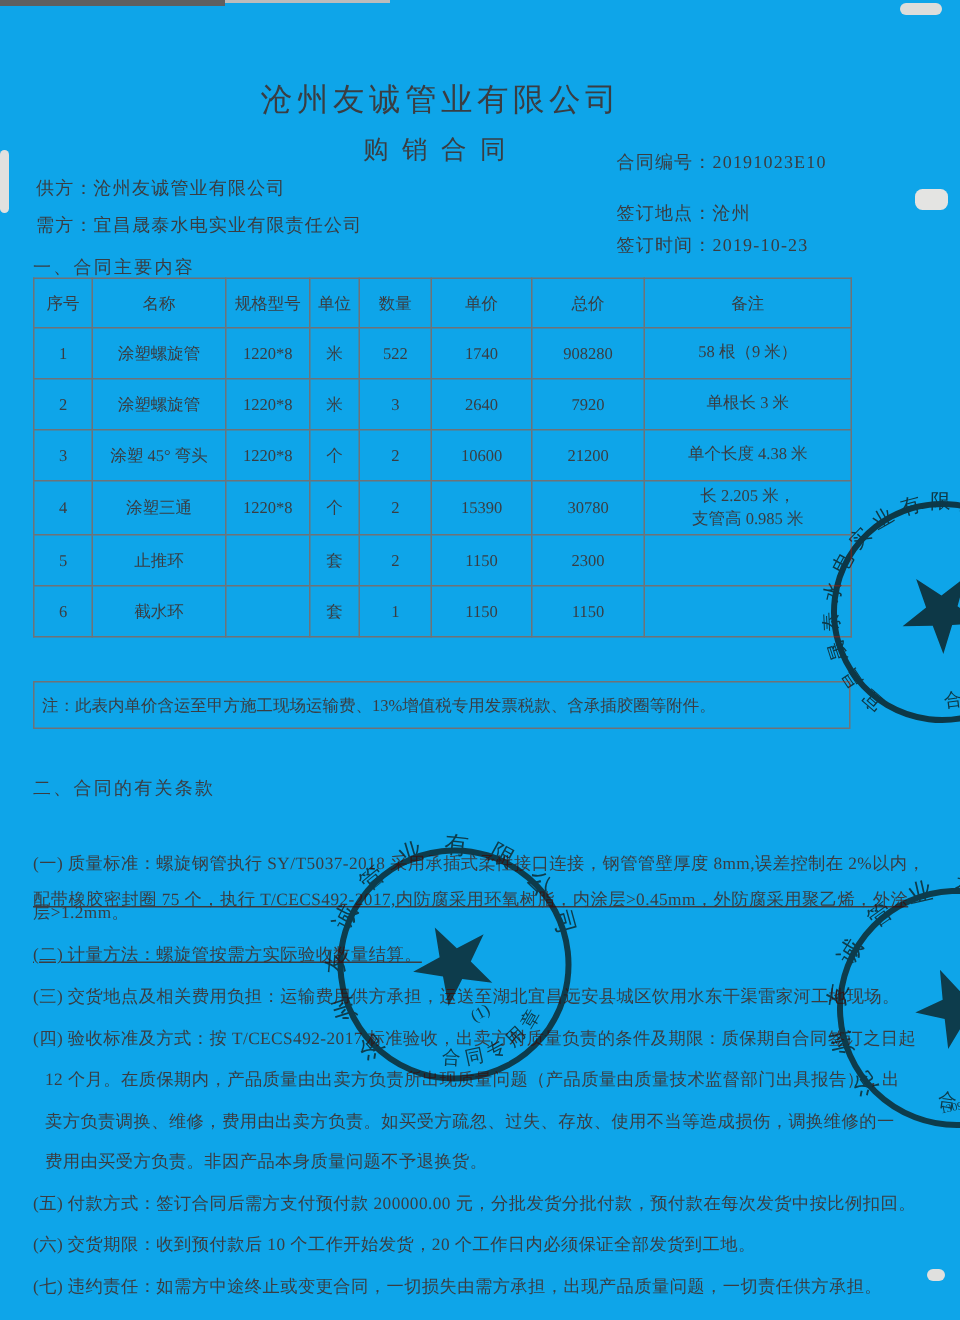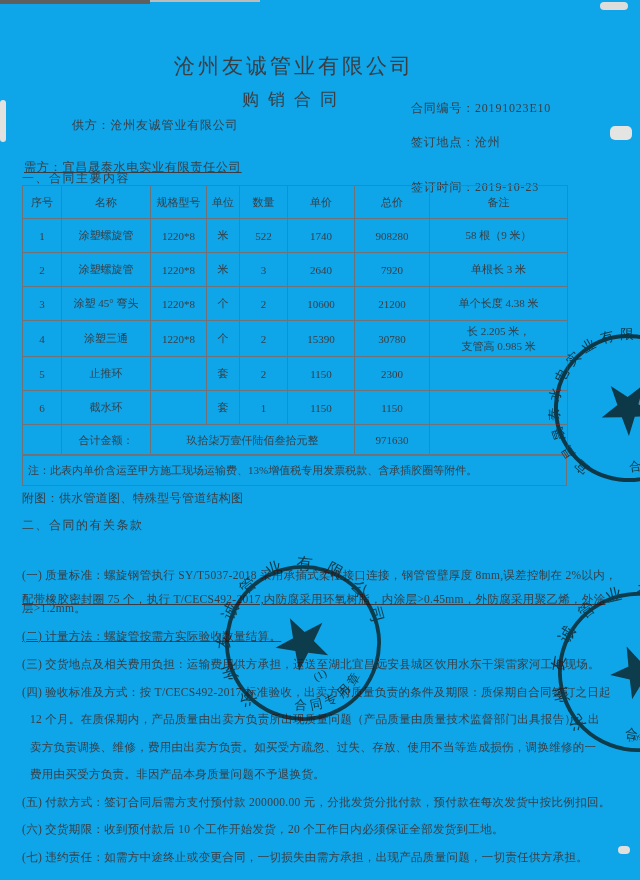--- a/index.html
+++ b/index.html
@@ -37,25 +37,25 @@
   <div class="artifact" style="left:0;top:0;width:150px;height:4px;background:#5f5f5f;"></div>
   <div class="artifact" style="left:150px;top:0;width:110px;height:2px;background:#bcbcbc;"></div>
   <div class="artifact" style="left:600px;top:2px;width:28px;height:8px;background:#dddddb;border-radius:4px;"></div>
   <div class="artifact" style="left:0;top:100px;width:6px;height:42px;background:#e1e1df;border-radius:3px;"></div>
   <div class="artifact" style="left:610px;top:126px;width:22px;height:14px;background:#e4e4e2;border-radius:5px;"></div>
   <div class="artifact" style="left:618px;top:846px;width:12px;height:8px;background:#e0e0de;border-radius:4px;"></div>
 
   <div class="abs title">沧州友诚管业有限公司</div>
   <div class="abs subtitle">购销合同</div>
 
-  <div class="abs meta" style="left:24px;top:117px;margin-left:48px;">供方：沧州友诚管业有限公司</div>
-  <div class="abs meta" style="left:24px;top:159px;text-decoration:underline;">需方：宜昌晟泰水电实业有限责任公司</div>
+  <div class="abs meta" style="left:24px;top:117px;">供方：沧州友诚管业有限公司</div>
+  <div class="abs meta" style="left:24px;top:142px;">需方：宜昌晟泰水电实业有限责任公司</div>
   <div class="abs meta" style="left:411px;top:100px;">合同编号：20191023E10</div>
   <div class="abs meta" style="left:411px;top:134px;">签订地点：沧州</div>
-  <div class="abs meta" style="left:411px;top:155px;margin-top:24px;">签订时间：2019-10-23</div>
+  <div class="abs meta" style="left:411px;top:155px;">签订时间：2019-10-23</div>
 
   <div class="abs meta" style="left:22px;top:170px;letter-spacing:1.5px;">一、合同主要内容</div>
 
   <div class="abs" style="left:22px;top:185px;">
     <table class="main">
       <colgroup>
         <col style="width:39px">
           <col style="width:89px">
           <col style="width:56px">
           <col style="width:33px">
@@ -129,36 +129,28 @@
       <tr style="height:34px">
         <td>6</td>
         <td>截水环</td>
         <td></td>
         <td>套</td>
         <td>1</td>
         <td>1150</td>
         <td>1150</td>
         <td class="remark-cell"></td>
       </tr>
-      <tr style="height:31px">
-        <td></td>
-        <td>合计金额：</td>
-        <td colspan="4">玖拾柒万壹仟陆佰叁拾元整</td>
-        <td>971630</td>
-        <td></td>
-      </tr>
     </tbody>
       </table>
   </div>
 
   <div class="abs notebox">
     <span>注：此表内单价含运至甲方施工现场运输费、13%增值税专用发票税款、含承插胶圈等附件。</span>
   </div>
 
-  <div class="abs bodyline" style="left:22px;top:490px;font-size:12px;">附图：供水管道图、特殊型号管道结构图</div>
 
   <div class="abs meta" style="left:22px;top:517px;letter-spacing:1.5px;">二、合同的有关条款</div>
 
   <div class="abs bodyline" style="left:22px;top:520px;margin-top:48px;">(一) 质量标准：螺旋钢管执行 SY/T5037-2018 采用承插式柔性接口连接，钢管管壁厚度 8mm,误差控制在 2%以内，</div>
   <div class="abs bodyline" style="left:22px;top:592px;text-decoration:underline;">配带橡胶密封圈 75 个，执行 T/CECS492-2017,内防腐采用环氧树脂，内涂层&gt;0.45mm，外防腐采用聚乙烯，外涂</div>
   <div class="abs bodyline" style="left:22px;top:601px;">层&gt;1.2mm。</div>
   <div class="abs bodyline" style="left:22px;top:629px;text-decoration:underline;">(二) 计量方法：螺旋管按需方实际验收数量结算。</div>
   <div class="abs bodyline" style="left:22px;top:657px;">(三) 交货地点及相关费用负担：运输费用供方承担，运送至湖北宜昌远安县城区饮用水东干渠雷家河工地现场。</div>
   <div class="abs bodyline" style="left:22px;top:685px;">(四) 验收标准及方式：按 T/CECS492-2017 标准验收，出卖方对质量负责的条件及期限：质保期自合同签订之日起</div>
   <div class="abs bodyline" style="left:30px;top:712px;">12 个月。在质保期内，产品质量由出卖方负责所出现质量问题（产品质量由质量技术监督部门出具报告），出</div>

